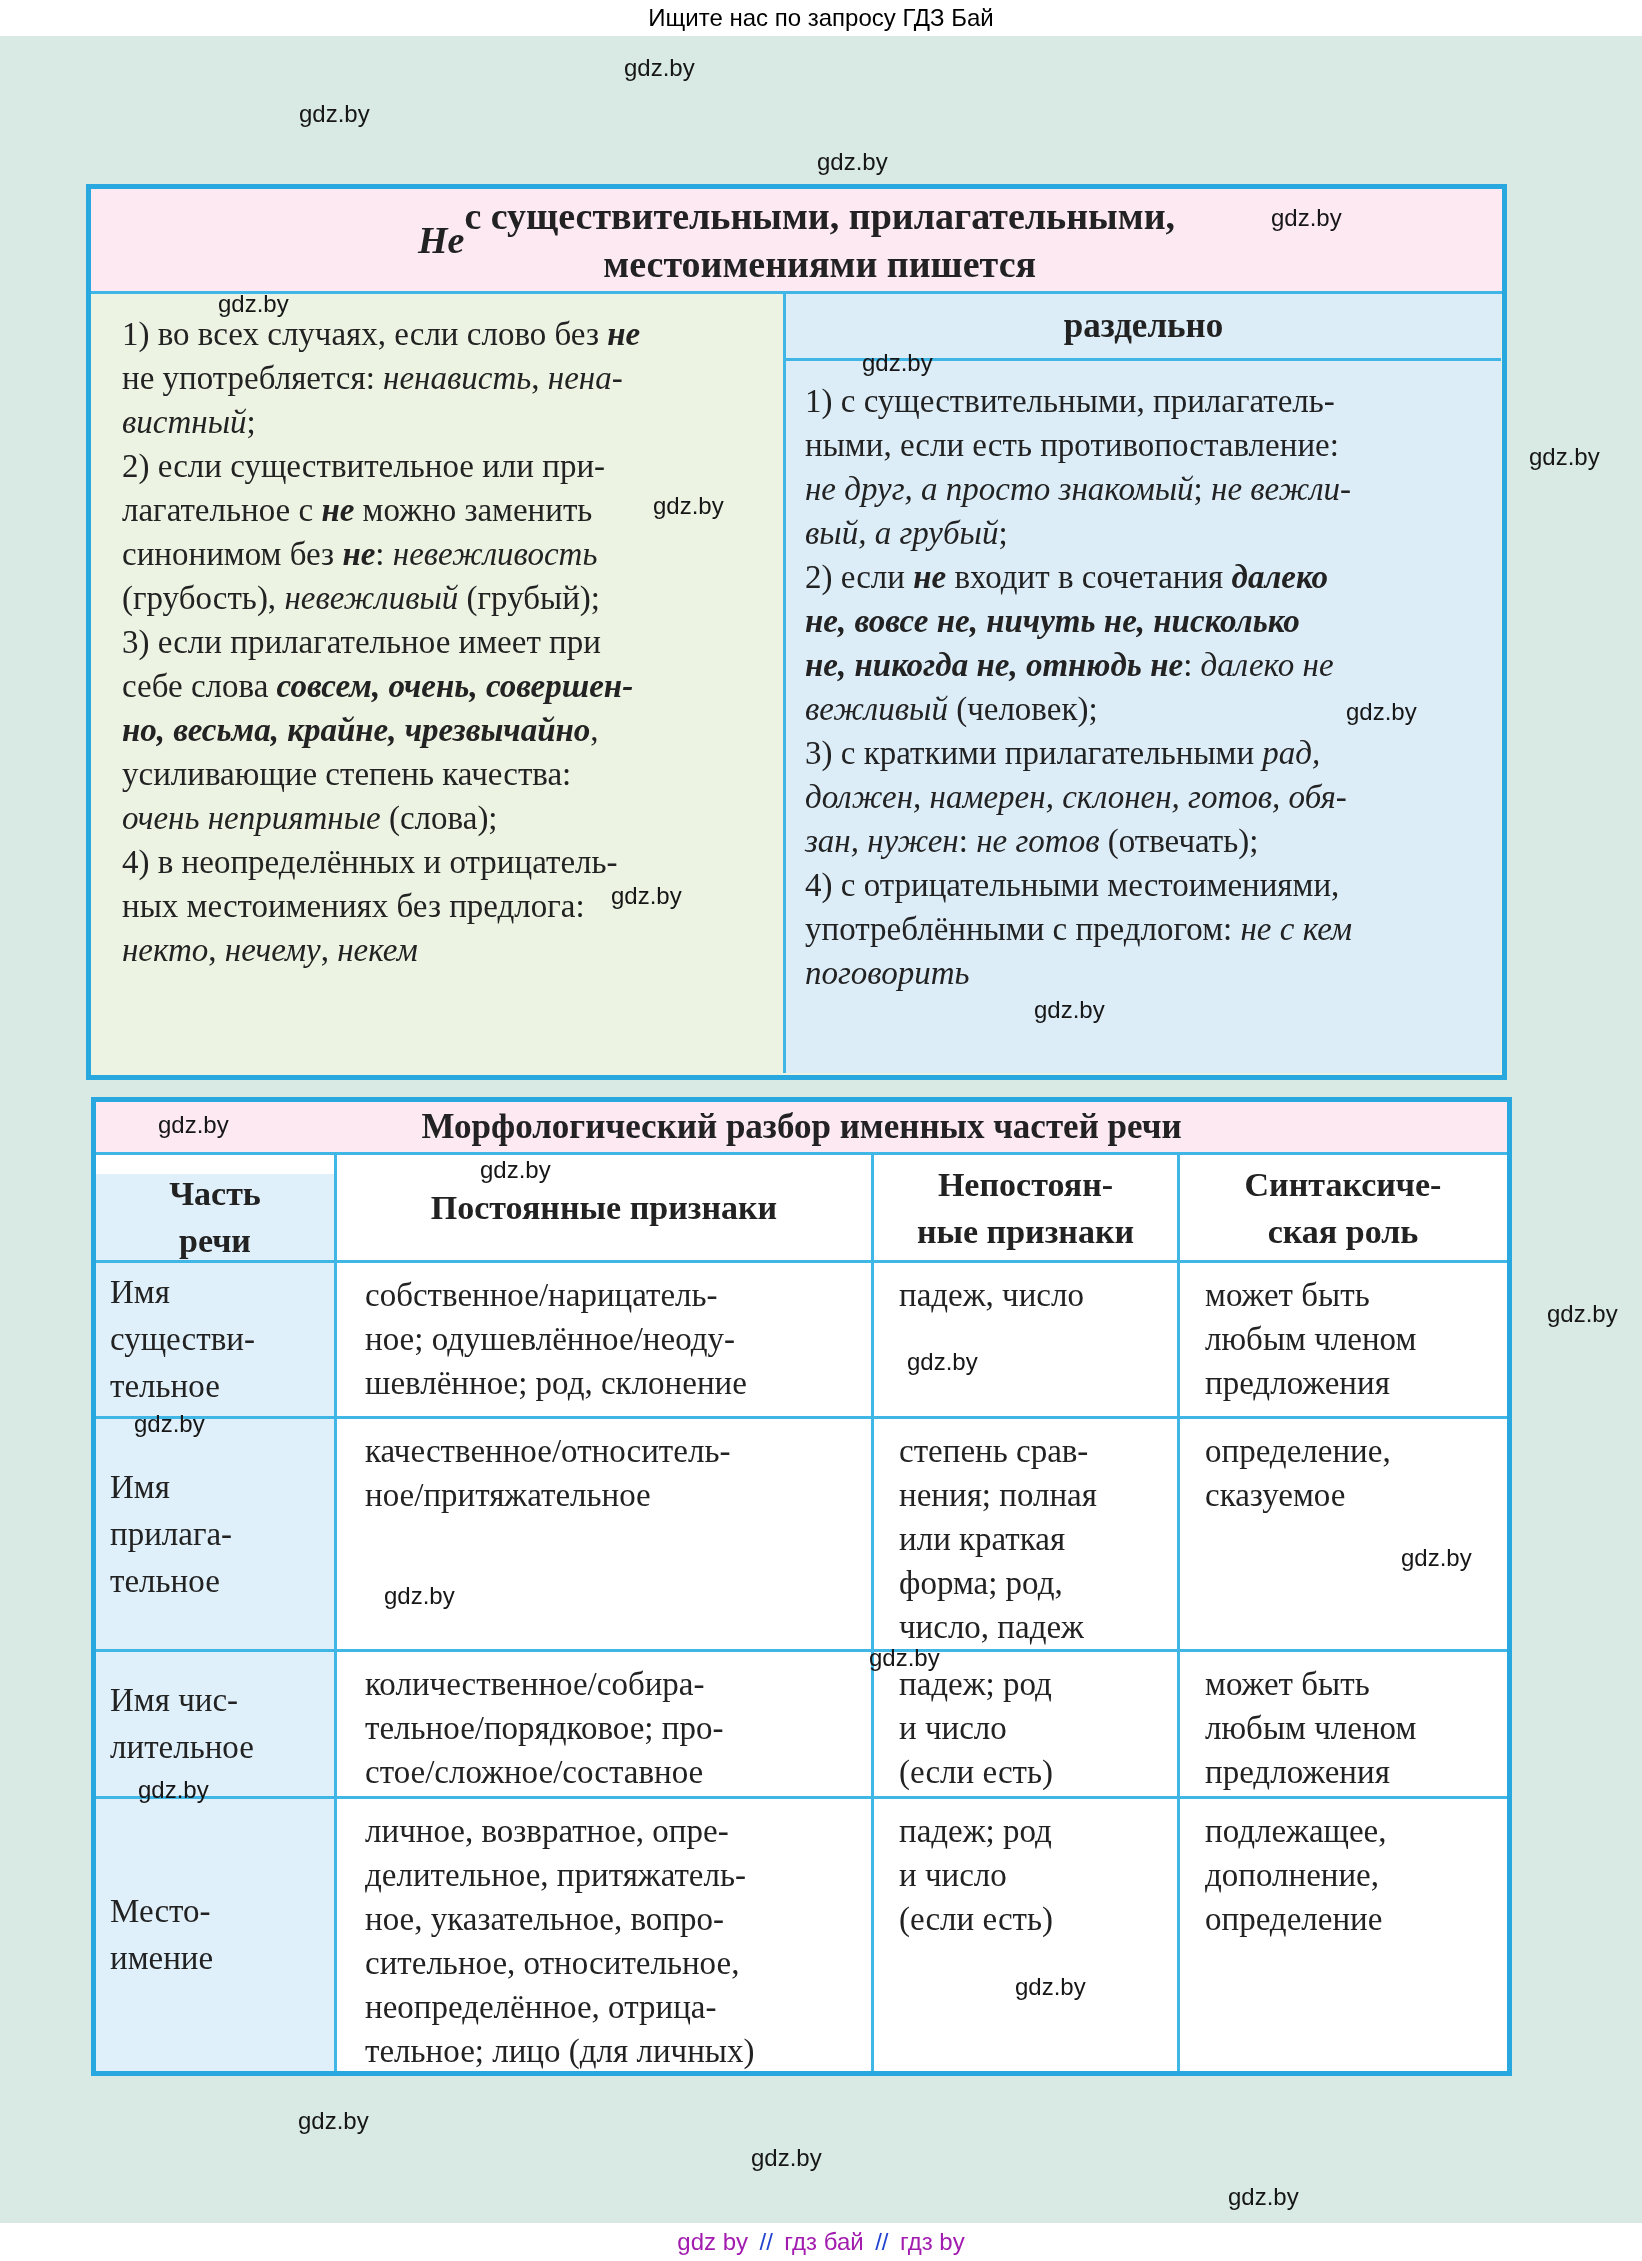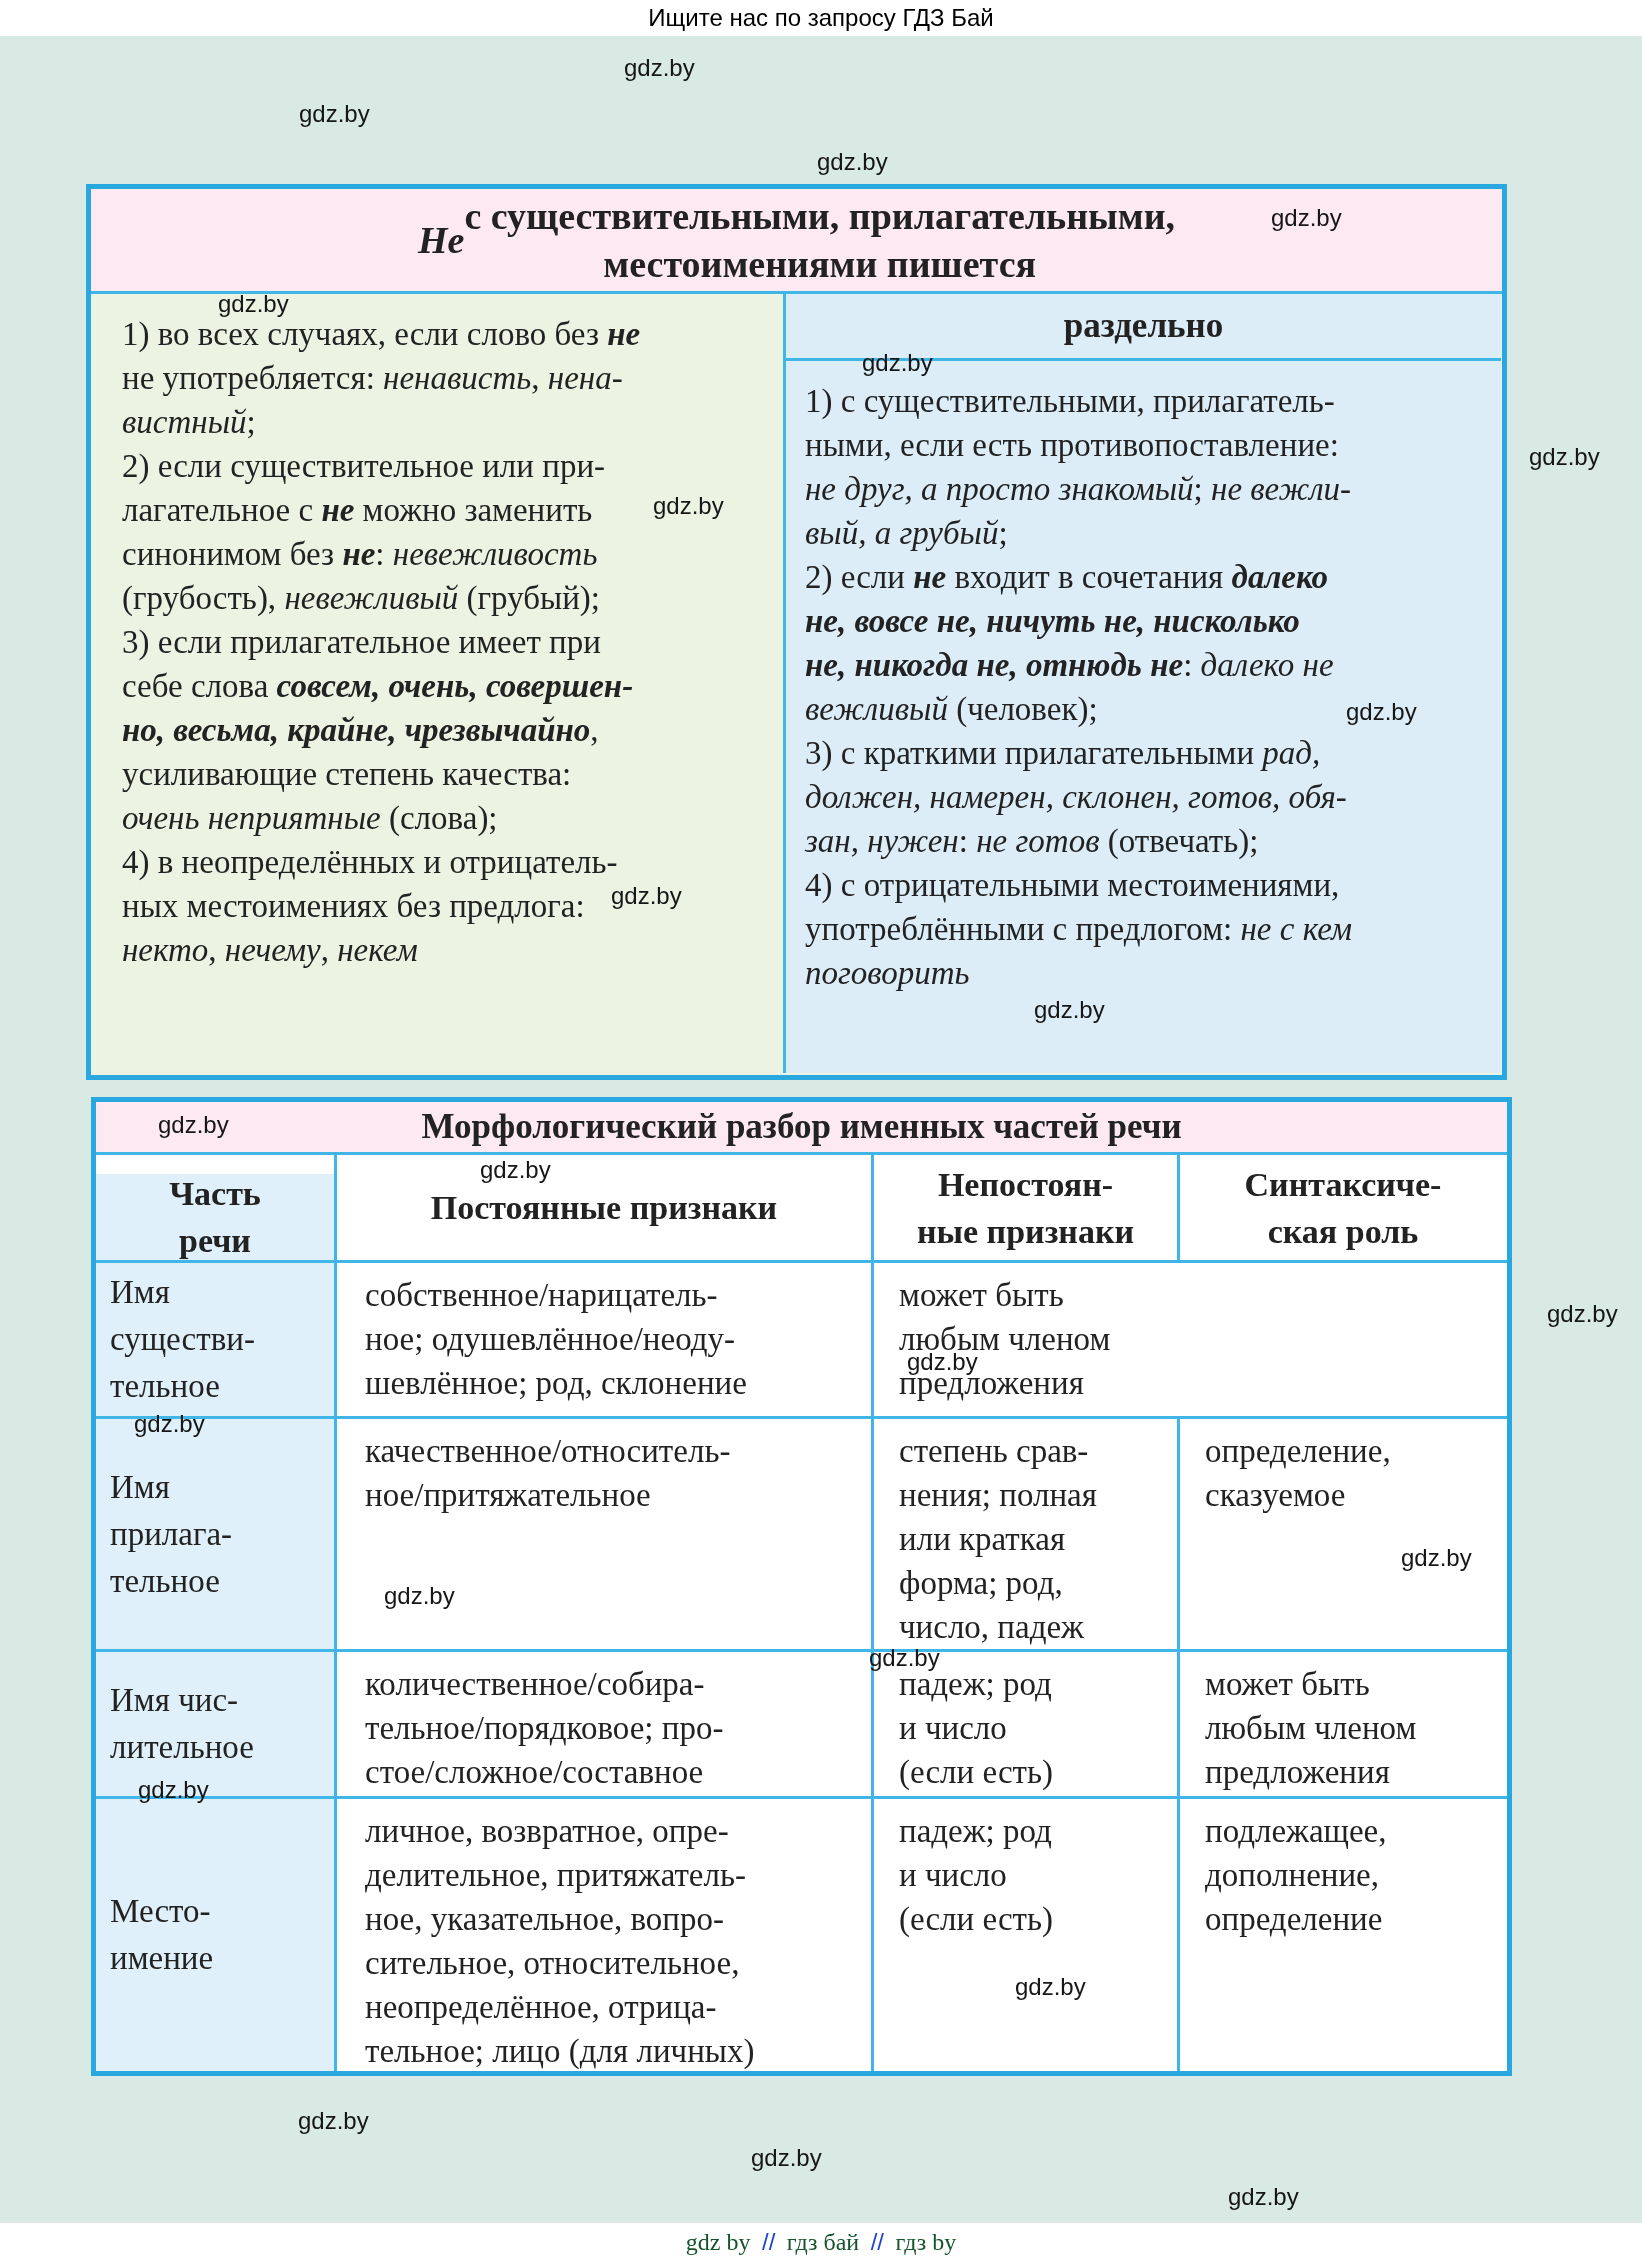--- a/index.html
+++ b/index.html
@@ -88,21 +88,21 @@
     font-size:33px;line-height:44px;white-space:nowrap;
   }
   .t2-cell.narrow{padding-left:25px;}
   
   .footbar{
     position:absolute;left:0;top:2223px;width:1642px;height:38px;
     background:#ffffff;display:flex;align-items:center;justify-content:center;
     font-family:"Liberation Sans","DejaVu Sans",sans-serif;
     font-size:24px;color:#2143cf;
   }
-  .footbar a{color:#14532d;text-decoration:none;cursor:pointer;font-family:Liberation Serif, serif;}
+  .footbar a{color:#a21caf;text-decoration:none;cursor:pointer;}
   .foot-sep{margin:0 11.5px;}
   i b, b i {font-style:italic;}
 </style>
 </head>
 <body>
 
 <div class="topbar">
   <span class="promo">Ищите нас по запросу ГДЗ Бай</span>
 </div>
 
@@ -152,20 +152,21 @@
   <div class="t2-row t2-hrow">
     <div class="t2-part" style="justify-content:center;padding-left:0;margin-top:19px;">Часть<br>речи</div>
     <div>Постоянные признаки</div>
     <div>Непостоян-<br>ные признаки</div>
     <div>Синтаксиче-<br>ская роль</div>
   </div>
 
   <div class="t2-row t2-brow t2-r1">
     <div class="t2-part">Имя<br>существи-<br>тельное</div>
     <div class="t2-cell">собственное/нарицатель-<br>ное; одушевлённое/неоду-<br>шевлённое; род, склонение</div>
+    <div class="t2-cell narrow">падеж, число</div>
     <div class="t2-cell narrow">может быть<br>любым членом<br>предложения</div>
   </div>
 
   <div class="t2-row t2-brow t2-r2">
     <div class="t2-part">Имя<br>прилага-<br>тельное</div>
     <div class="t2-cell">качественное/относитель-<br>ное/притяжательное</div>
     <div class="t2-cell narrow">степень срав-<br>нения; полная<br>или краткая<br>форма; род,<br>число, падеж</div>
     <div class="t2-cell narrow">определение,<br>сказуемое</div>
   </div>
 

